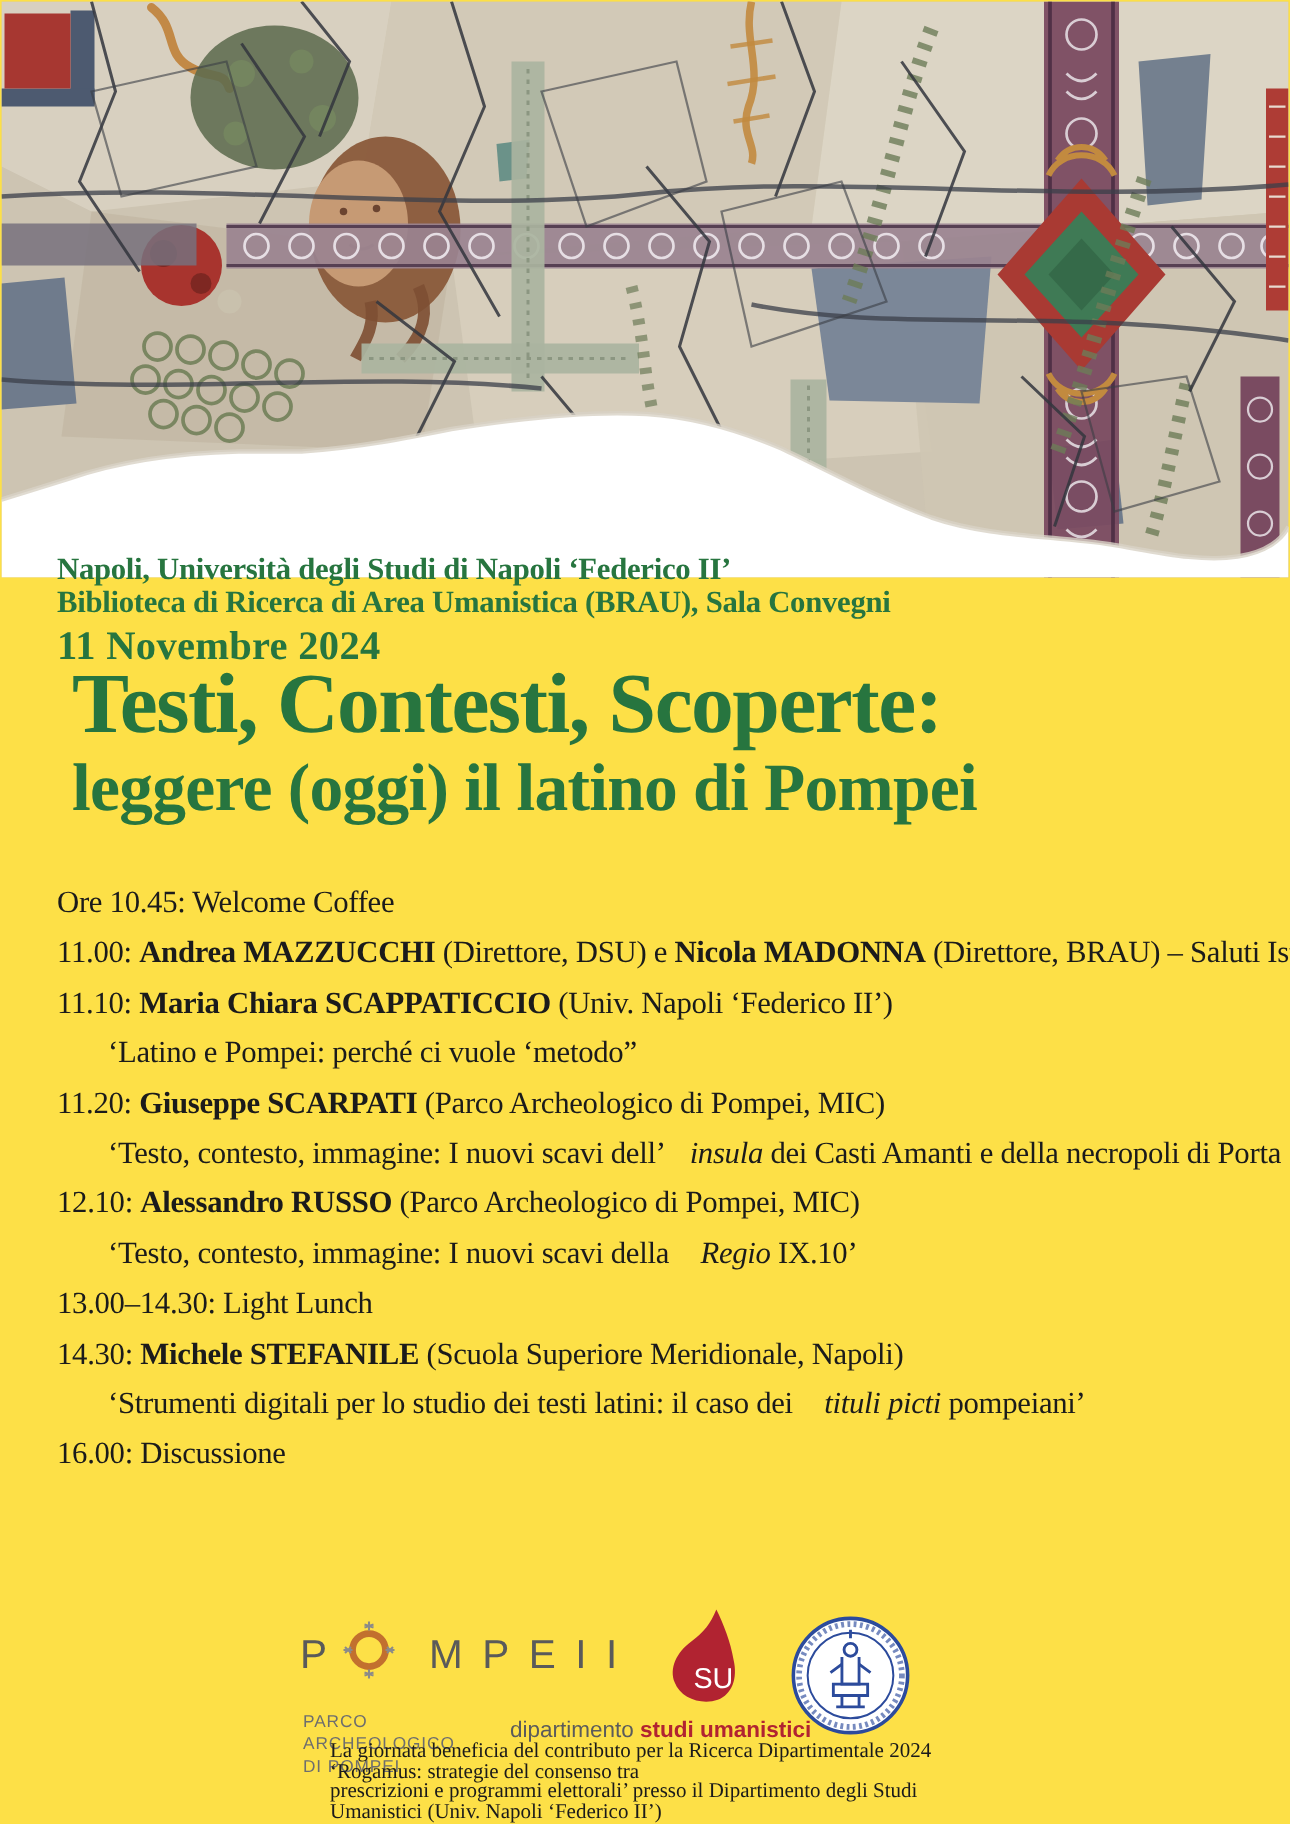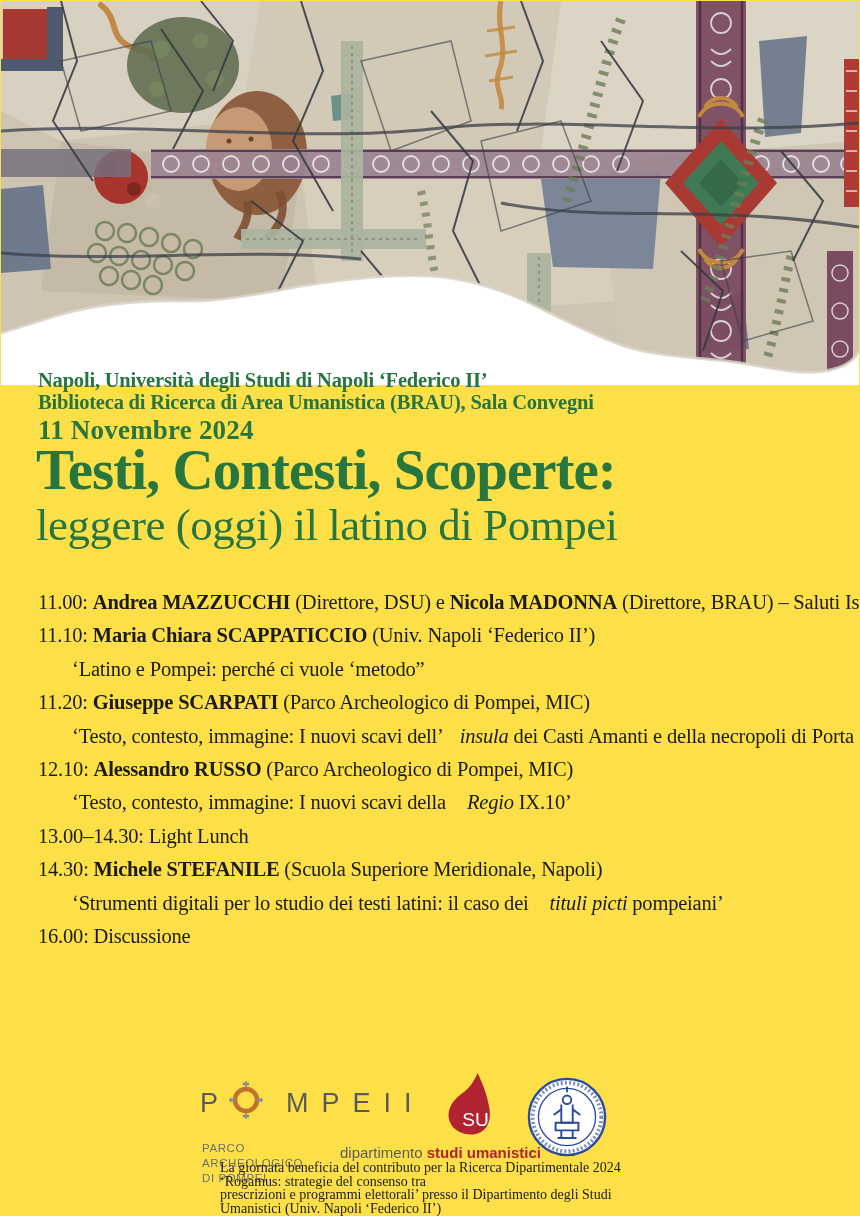--- a/index.html
+++ b/index.html
@@ -9,23 +9,23 @@
     font-family:"Liberation Serif","DejaVu Serif",serif; color:#1b1b1b;
   }
   
   .photo{position:absolute;left:1px;top:1px;width:858px;height:384px;}
   .photo svg{display:block;width:100%;height:100%;}
   
   .header-block{position:absolute;left:38px;top:369px;color:#27753f;}
   .header-line{font-size:20.5px;font-weight:700;line-height:1.08;letter-spacing:-0.2px;}
   .header-date{font-size:27px;font-weight:700;line-height:1.05;margin-top:3px;letter-spacing:0.2px;}
   
-  .title-block{position:absolute;left:36px;top:441px;color:#27753f;}
+  .title-block{position:absolute;left:48px;top:441px;color:#27753f;}
   .title-line1{font-size:57px;font-weight:700;line-height:1.02;letter-spacing:-1px;}
-  .title-line2{font-size:45px;font-weight:400;line-height:1.02;letter-spacing:-0.5px;margin-top:4px;text-align:center;}
+  .title-line2{font-size:45px;font-weight:700;line-height:1.02;letter-spacing:-0.5px;margin-top:4px;text-align:center;}
   
   .program{position:absolute;left:38px;top:586px;width:805px;}
   .program-line{font-size:20.5px;line-height:33.4px;white-space:nowrap;letter-spacing:-0.2px;}
   .program-line.indent{padding-left:34px;}
   .program-line .b{font-weight:700;}
   .program-line .i{font-style:italic;margin-left:16px;}
   
   .pompeii-logo{position:absolute;left:200px;top:1080px;font-family:"Liberation Sans","DejaVu Sans",sans-serif;}
   .pompeii-wordmark{display:flex;align-items:center;color:#5a5a5a;font-size:27px;font-weight:400;}
   .pompeii-wordmark .pfx{letter-spacing:0;margin-right:10px;}
@@ -211,20 +211,21 @@
     <div class="header-line">Biblioteca di Ricerca di Area Umanistica (BRAU), Sala Convegni</div>
     <div class="header-date">11 Novembre 2024</div>
   </div>
 
   <div class="title-block">
     <div class="title-line1">Testi, Contesti, Scoperte:</div>
     <div class="title-line2">leggere (oggi) il latino di Pompei</div>
   </div>
 
   <div class="program">
+      <div class="program-line"><span>Ore 10.45: Welcome Coffee</span></div>
       <div class="program-line"><span>11.00: </span><span class="b">Andrea MAZZUCCHI</span><span> (Direttore, DSU) e </span><span class="b">Nicola MADONNA</span><span> (Direttore, BRAU) – Saluti Istituzionali</span></div>
       <div class="program-line"><span>11.10: </span><span class="b">Maria Chiara SCAPPATICCIO</span><span> (Univ. Napoli ‘Federico II’)</span></div>
       <div class="program-line indent"><span>‘Latino e Pompei: perché ci vuole ‘metodo”</span></div>
       <div class="program-line"><span>11.20: </span><span class="b">Giuseppe SCARPATI</span><span> (Parco Archeologico di Pompei, MIC)</span></div>
       <div class="program-line indent"><span>‘Testo, contesto, immagine: I nuovi scavi dell’</span><span class="i">insula</span><span> dei Casti Amanti e della necropoli di Porta Stabia’</span></div>
       <div class="program-line"><span>12.10: </span><span class="b">Alessandro RUSSO</span><span> (Parco Archeologico di Pompei, MIC)</span></div>
       <div class="program-line indent"><span>‘Testo, contesto, immagine: I nuovi scavi della </span><span class="i">Regio</span><span> IX.10’</span></div>
       <div class="program-line"><span>13.00–14.30: Light Lunch</span></div>
       <div class="program-line"><span>14.30: </span><span class="b">Michele STEFANILE</span><span> (Scuola Superiore Meridionale, Napoli)</span></div>
       <div class="program-line indent"><span>‘Strumenti digitali per lo studio dei testi latini: il caso dei </span><span class="i">tituli picti</span><span> pompeiani’</span></div>

